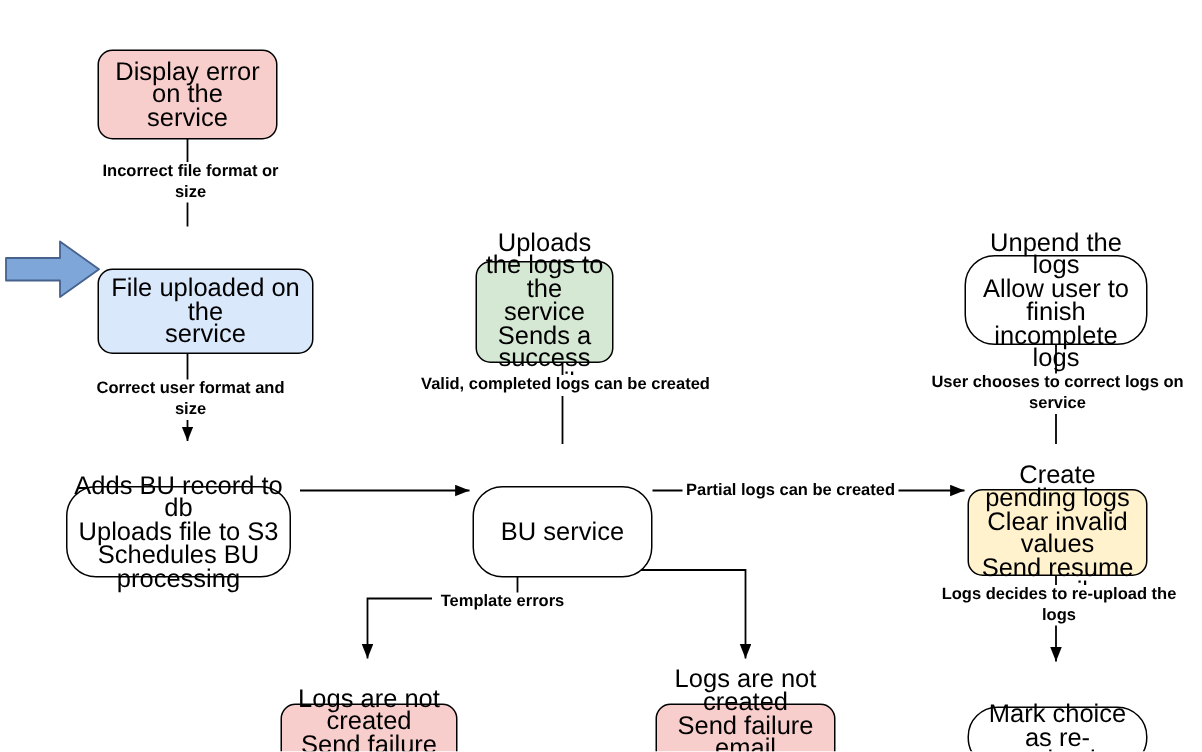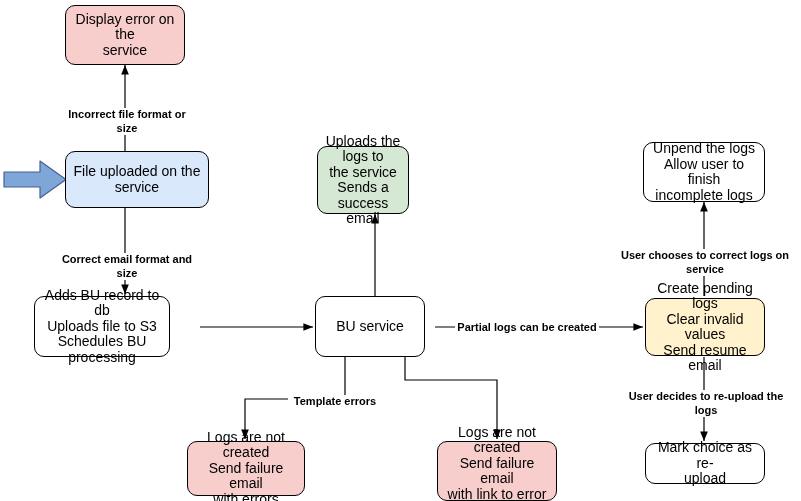--- a/index.html
+++ b/index.html
@@ -26,32 +26,33 @@
   }
   .node {
     position: absolute;
     box-sizing: border-box;
     border: 1px solid #000000;
     border-radius: 10px;
     display: flex;
     align-items: center;
     justify-content: center;
     text-align: center;
-    font-size: 14px;
+    font-size: 17px;
     line-height: 15.5px;
     color: #000000;
     background: #ffffff;
     white-space: pre-line;
     padding: 2px 4px;
+    margin-top: 28px;
   }
   .node.pink   { background: #f8cecc; border-color: #000000; }
   .node.blue   { background: #dae8fc; border-color: #000000; }
   .node.green  { background: #d5e8d4; border-color: #000000; }
   .node.yellow { background: #fff2cc; border-color: #000000; }
-  .node.plain  { background: #ffffff; border-color: #000000; }
+  .node.plain  { background: #ffffff; border-color: #000000; border-radius: 20px; }
 
   .edge-label {
     position: absolute;
     font-size: 11px;
     line-height: 13.5px;
     color: #000000;
     background: #ffffff;
     text-align: center;
     white-space: pre-line;
     padding: 0 2px;
@@ -92,25 +93,25 @@
       <path d="M4,172 L40,172 L40,161 L66,179.5 L40,198 L40,187 L4,187 Z" fill="#7ea6d9" stroke="#46628c" stroke-width="1.2" stroke-linejoin="round"></path>
     </g>
   </svg>
 
   <div class="node pink" style="left:65px; top:5px; width:120px; height:60px;">Display error on the
 service</div>
 
   <div class="node blue" style="left:65px; top:151px; width:144px; height:57px;">File uploaded on the
 service</div>
 
-  <div class="node plain" style="left:34px; top:296px; width:136px; height:61px;">Adds BU record to db
+  <div class="node plain" style="left:44px; top:296px; width:150px; height:61px;">Adds BU record to db
 Uploads file to S3
 Schedules BU processing</div>
 
-  <div class="node plain" style="left:315px; top:296px; width:110px; height:61px;">BU service</div>
+  <div class="node plain" style="left:315px; top:296px; width:120px; height:61px;">BU service</div>
 
   <div class="node green" style="left:317px; top:146px; width:92px; height:68px;">Uploads the logs to
 the service
 Sends a success
 email</div>
 
   <div class="node pink" style="left:187px; top:441px; width:118px; height:55px;">Logs are not created
 Send failure email
 with errors</div>
 
@@ -125,25 +126,26 @@
 
   <div class="node plain" style="left:643px; top:142px; width:122px; height:60px;">Unpend the logs
 Allow user to finish
 incomplete logs</div>
 
   <div class="node plain" style="left:645px; top:443px; width:120px; height:41px;">Mark choice as re-
 upload</div>
 
   <div class="edge-label" style="left:55px; top:108px; width:140px;">Incorrect file format or size</div>
 
-  <div class="edge-label" style="left:55px; top:253px; width:140px;">Correct email format and size</div>
+  <div class="edge-label" style="left:55px; top:253px; width:140px;">Correct user format and size</div>
 
+  <div class="edge-label" style="left:277px; top:250px; width:196px;">Valid, completed logs can be created</div>
 
   <div class="edge-label" style="left:288px; top:395px; width:90px;">Template errors</div>
 
 
   <div class="edge-label" style="left:455px; top:321px; width:140px;">Partial logs can be created</div>
 
   <div class="edge-label" style="left:604px; top:249px; width:198px;">User chooses to correct logs on service</div>
 
-  <div class="edge-label" style="left:614px; top:390px; width:180px;">User decides to re-upload the logs</div>
+  <div class="edge-label" style="left:614px; top:390px; width:180px;">Logs decides to re-upload the logs</div>
 
 </div>
 
 </body></html>

